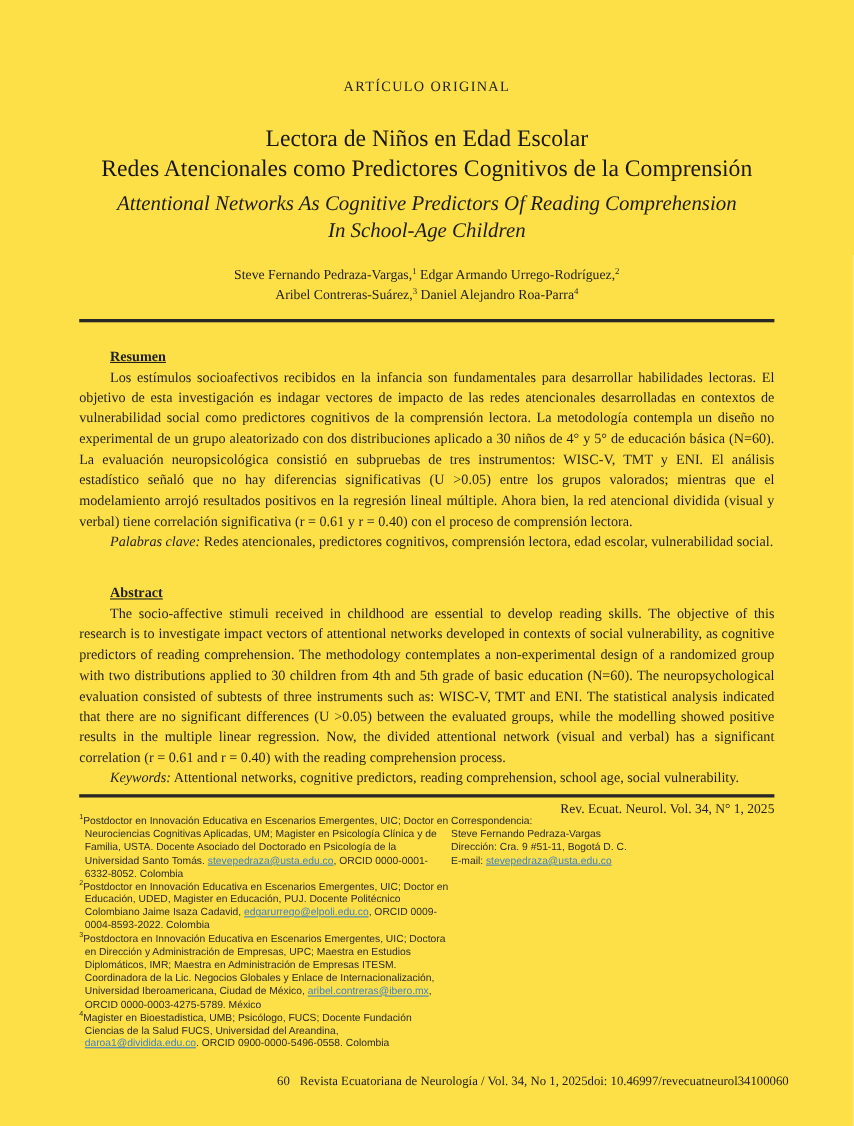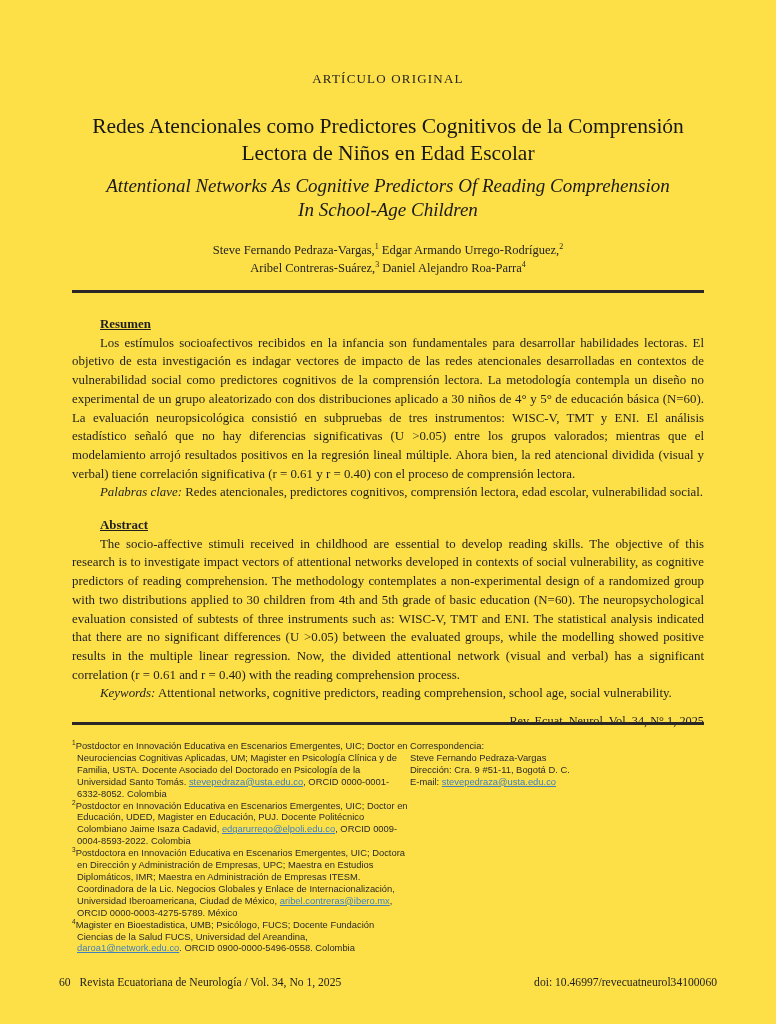--- a/index.html
+++ b/index.html
@@ -36,21 +36,21 @@
   .rule-bottom { top:722px; }
 
   
   .body-block {
     position:absolute; top:315px; left:72px; width:632px;
     font-size:12.9px; line-height:18.7px; text-align:justify; color:#201f1e;
   }
   .section-heading { font-weight:bold; padding-left:28px; text-align:left;text-decoration:underline; }
   .body-block p { text-indent:28px; }
   .kw-label { font-weight:normal; font-style:italic; }
-  .abstract-gap { margin-top:14px; }
+  .abstract-gap { margin-top:28px; }
   .journal-ref { margin-top:9px; text-align:right; text-indent:0; font-size:12.3px; }
 
   
   .footnotes-area {
     position:absolute; top:740px; left:72px; width:632px;
     font-family:"Liberation Sans", sans-serif;
     font-size:9.4px; line-height:11.9px; color:#2b2a29;
   }
   .fn-col-left  { position:absolute; left:0; top:0; width:336px; }
   .fn-col-right { position:absolute; left:338px; top:0; width:290px; }
@@ -58,34 +58,34 @@
   .footnote sup { font-size:6.5px; line-height:0; }
   a.doc-link {
     color:#3f80c1; text-decoration:underline; cursor:pointer;text-align:center;
   }
   .correspondence div { padding:0; }
 
   
   .footer {
     position:absolute; top:976px; left:59px; right:59px;
     font-size:11.6px; color:#23221f;
-    display:flex; justify-content:space-between;
+    display:flex; justify-content:flex-end;
   }
   .footer .page-num { margin-right:9px; }
 </style>
 </head>
 <body>
 
 <div class="page">
 
   <div class="kicker">ARTÍCULO ORIGINAL</div>
 
   <div class="title-es">
+      <div>Lectora de Niños en Edad Escolar</div>
       <div>Redes Atencionales como Predictores Cognitivos de la Comprensión</div>
-      <div>Lectora de Niños en Edad Escolar</div>
     </div>
 
   <div class="title-en">
       <div>Attentional Networks As Cognitive Predictors Of Reading Comprehension</div>
       <div>In School-Age Children</div>
     </div>
 
   <div class="authors">
       <div>Steve Fernando Pedraza-Vargas,<sup>1</sup> Edgar Armando Urrego-Rodríguez,<sup>2</sup></div>
       <div>Aribel Contreras-Suárez,<sup>3</sup> Daniel Alejandro Roa-Parra<sup>4</sup></div>
@@ -105,21 +105,21 @@
     <div class="journal-ref">Rev. Ecuat. Neurol. Vol. 34, N° 1, 2025</div>
   </div>
 
   <div class="rule rule-bottom"></div>
 
   <div class="footnotes-area">
     <div class="fn-col-left">
         <div class="footnote"><sup>1</sup>Postdoctor en Innovación Educativa en Escenarios Emergentes, UIC; Doctor en Neurociencias Cognitivas Aplicadas, UM; Magister en Psicología Clínica y de Familia, USTA. Docente Asociado del Doctorado en Psicología de la Universidad Santo Tomás. <a class="doc-link" href="#">stevepedraza@usta.edu.co</a>, ORCID 0000-0001-6332-8052. Colombia</div>
         <div class="footnote"><sup>2</sup>Postdoctor en Innovación Educativa en Escenarios Emergentes, UIC; Doctor en Educación, UDED, Magister en Educación, PUJ.  Docente Politécnico Colombiano Jaime Isaza Cadavid, <a class="doc-link" href="#">edgarurrego@elpoli.edu.co</a>, ORCID 0009-0004-8593-2022. Colombia</div>
         <div class="footnote"><sup>3</sup>Postdoctora en Innovación Educativa en Escenarios Emergentes, UIC; Doctora en Dirección y Administración de Empresas, UPC; Maestra en Estudios Diplomáticos, IMR; Maestra en Administración de Empresas ITESM. Coordinadora de la Lic. Negocios Globales y Enlace de Internacionalización, Universidad Iberoamericana, Ciudad de México, <a class="doc-link" href="#">aribel.contreras@ibero.mx</a>, ORCID 0000-0003-4275-5789. México</div>
-        <div class="footnote"><sup>4</sup>Magister en Bioestadistica, UMB; Psicólogo, FUCS; Docente Fundación Ciencias de la Salud FUCS, Universidad del Areandina, <a class="doc-link" href="#">daroa1@network.edu.co</a>. ORCID 0900-0000-5496-0558. Colombia</div>
+        <div class="footnote"><sup>4</sup>Magister en Bioestadistica, UMB; Psicólogo, FUCS; Docente Fundación Ciencias de la Salud FUCS, Universidad del Areandina, <a class="doc-link" href="#">daroa1@dividida.edu.co</a>. ORCID 0900-0000-5496-0558. Colombia</div>
       </div>
     <div class="fn-col-right correspondence">
       <div>Correspondencia:</div>
       <div>Steve Fernando Pedraza-Vargas</div>
       <div>Dirección: Cra. 9 #51-11, Bogotá D. C.</div>
       <div><span>E-mail: </span><a class="doc-link" href="#">stevepedraza@usta.edu.co</a></div>
     </div>
   </div>
 
   <div class="footer">

